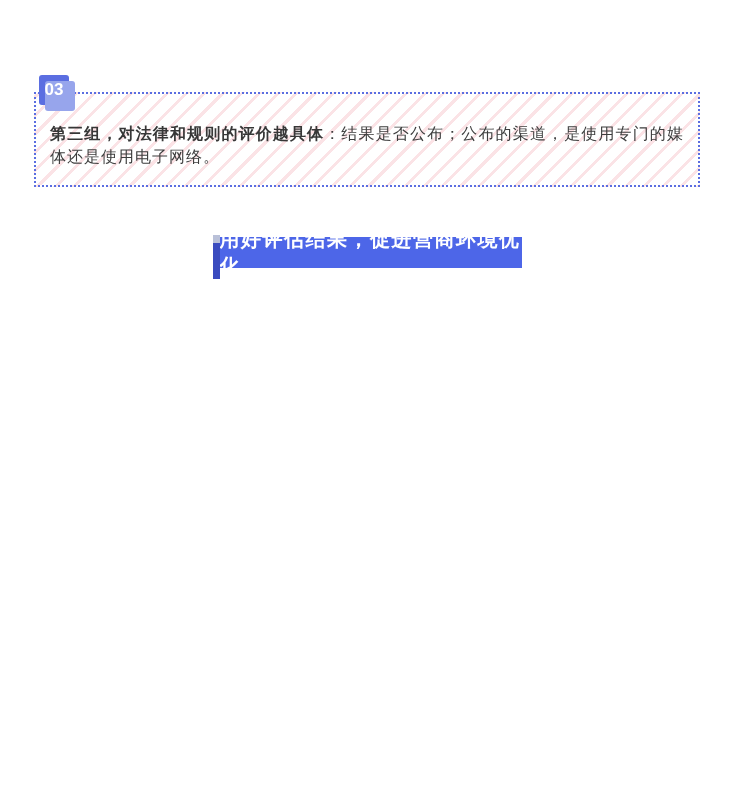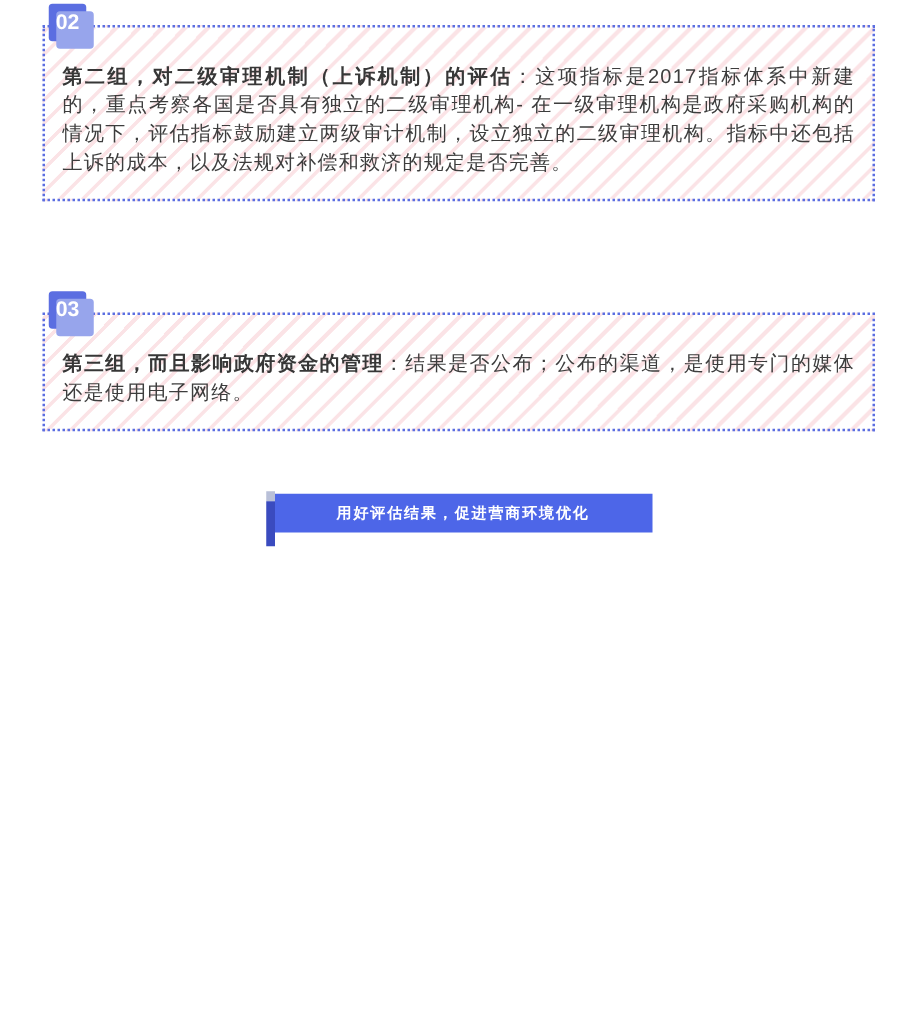--- a/index.html
+++ b/index.html
@@ -66,55 +66,47 @@
     position:absolute;left:0;top:6px;
     width:7px;height:36px;
     background:var(--banner_dark,#3a4bbf);
   }
   .banner{
     margin-left:7px;
     height:31px;
     background:var(--banner_blue,#4d66e8);
     display:flex;align-items:center;justify-content:center;
     color:#fff;font-weight:bold;
-    font-size:12px;letter-spacing:1.5px;
+    font-size:20px;letter-spacing:1.5px;
   }
 
   
   .body-text{
     margin:38px 36px 0 36px;
     font-size:16px;
     line-height:25px;
     letter-spacing:1.2px;
     text-align:justify;
   }
   .body-text.first{margin-top:40px;}
   .body-text strong{font-weight:bold;color:#333;}
 </style>
 </head>
 <body>
 
 <div class="page">
   <div class="content">
 
-    <section class="group">
-      <div class="num-badge">
-        <span>02</span>
-      </div>
-      <div class="stripe-box">
-        <strong>第二组，对二级审理机制（上诉机制）的评估</strong><span>：这项指标是2017指标体系中新建的，重点考察各国是否具有独立的二级审理机构- 在一级审理机构是政府采购机构的情况下，评估指标鼓励建立两级审计机制，设立独立的二级审理机构。指标中还包括上诉的成本，以及法规对补偿和救济的规定是否完善。</span>
-      </div>
-    </section>
 
     <section class="group second">
       <div class="num-badge">
         <span>03</span>
       </div>
       <div class="stripe-box">
-        <strong>第三组，而且影响政府资金的管理</strong><span>：结果是否公布；公布的渠道，是使用专门的媒体还是使用电子网络。</span>
+        <strong>第三组，对法律和规则的评价越具体</strong><span>：结果是否公布；公布的渠道，是使用专门的媒体还是使用电子网络。</span>
       </div>
     </section>
 
     <div class="banner-wrap">
       <span class="banner-notch"></span>
       <span class="banner-strip"></span>
       <div class="banner">用好评估结果，促进营商环境优化</div>
     </div>
 
 

